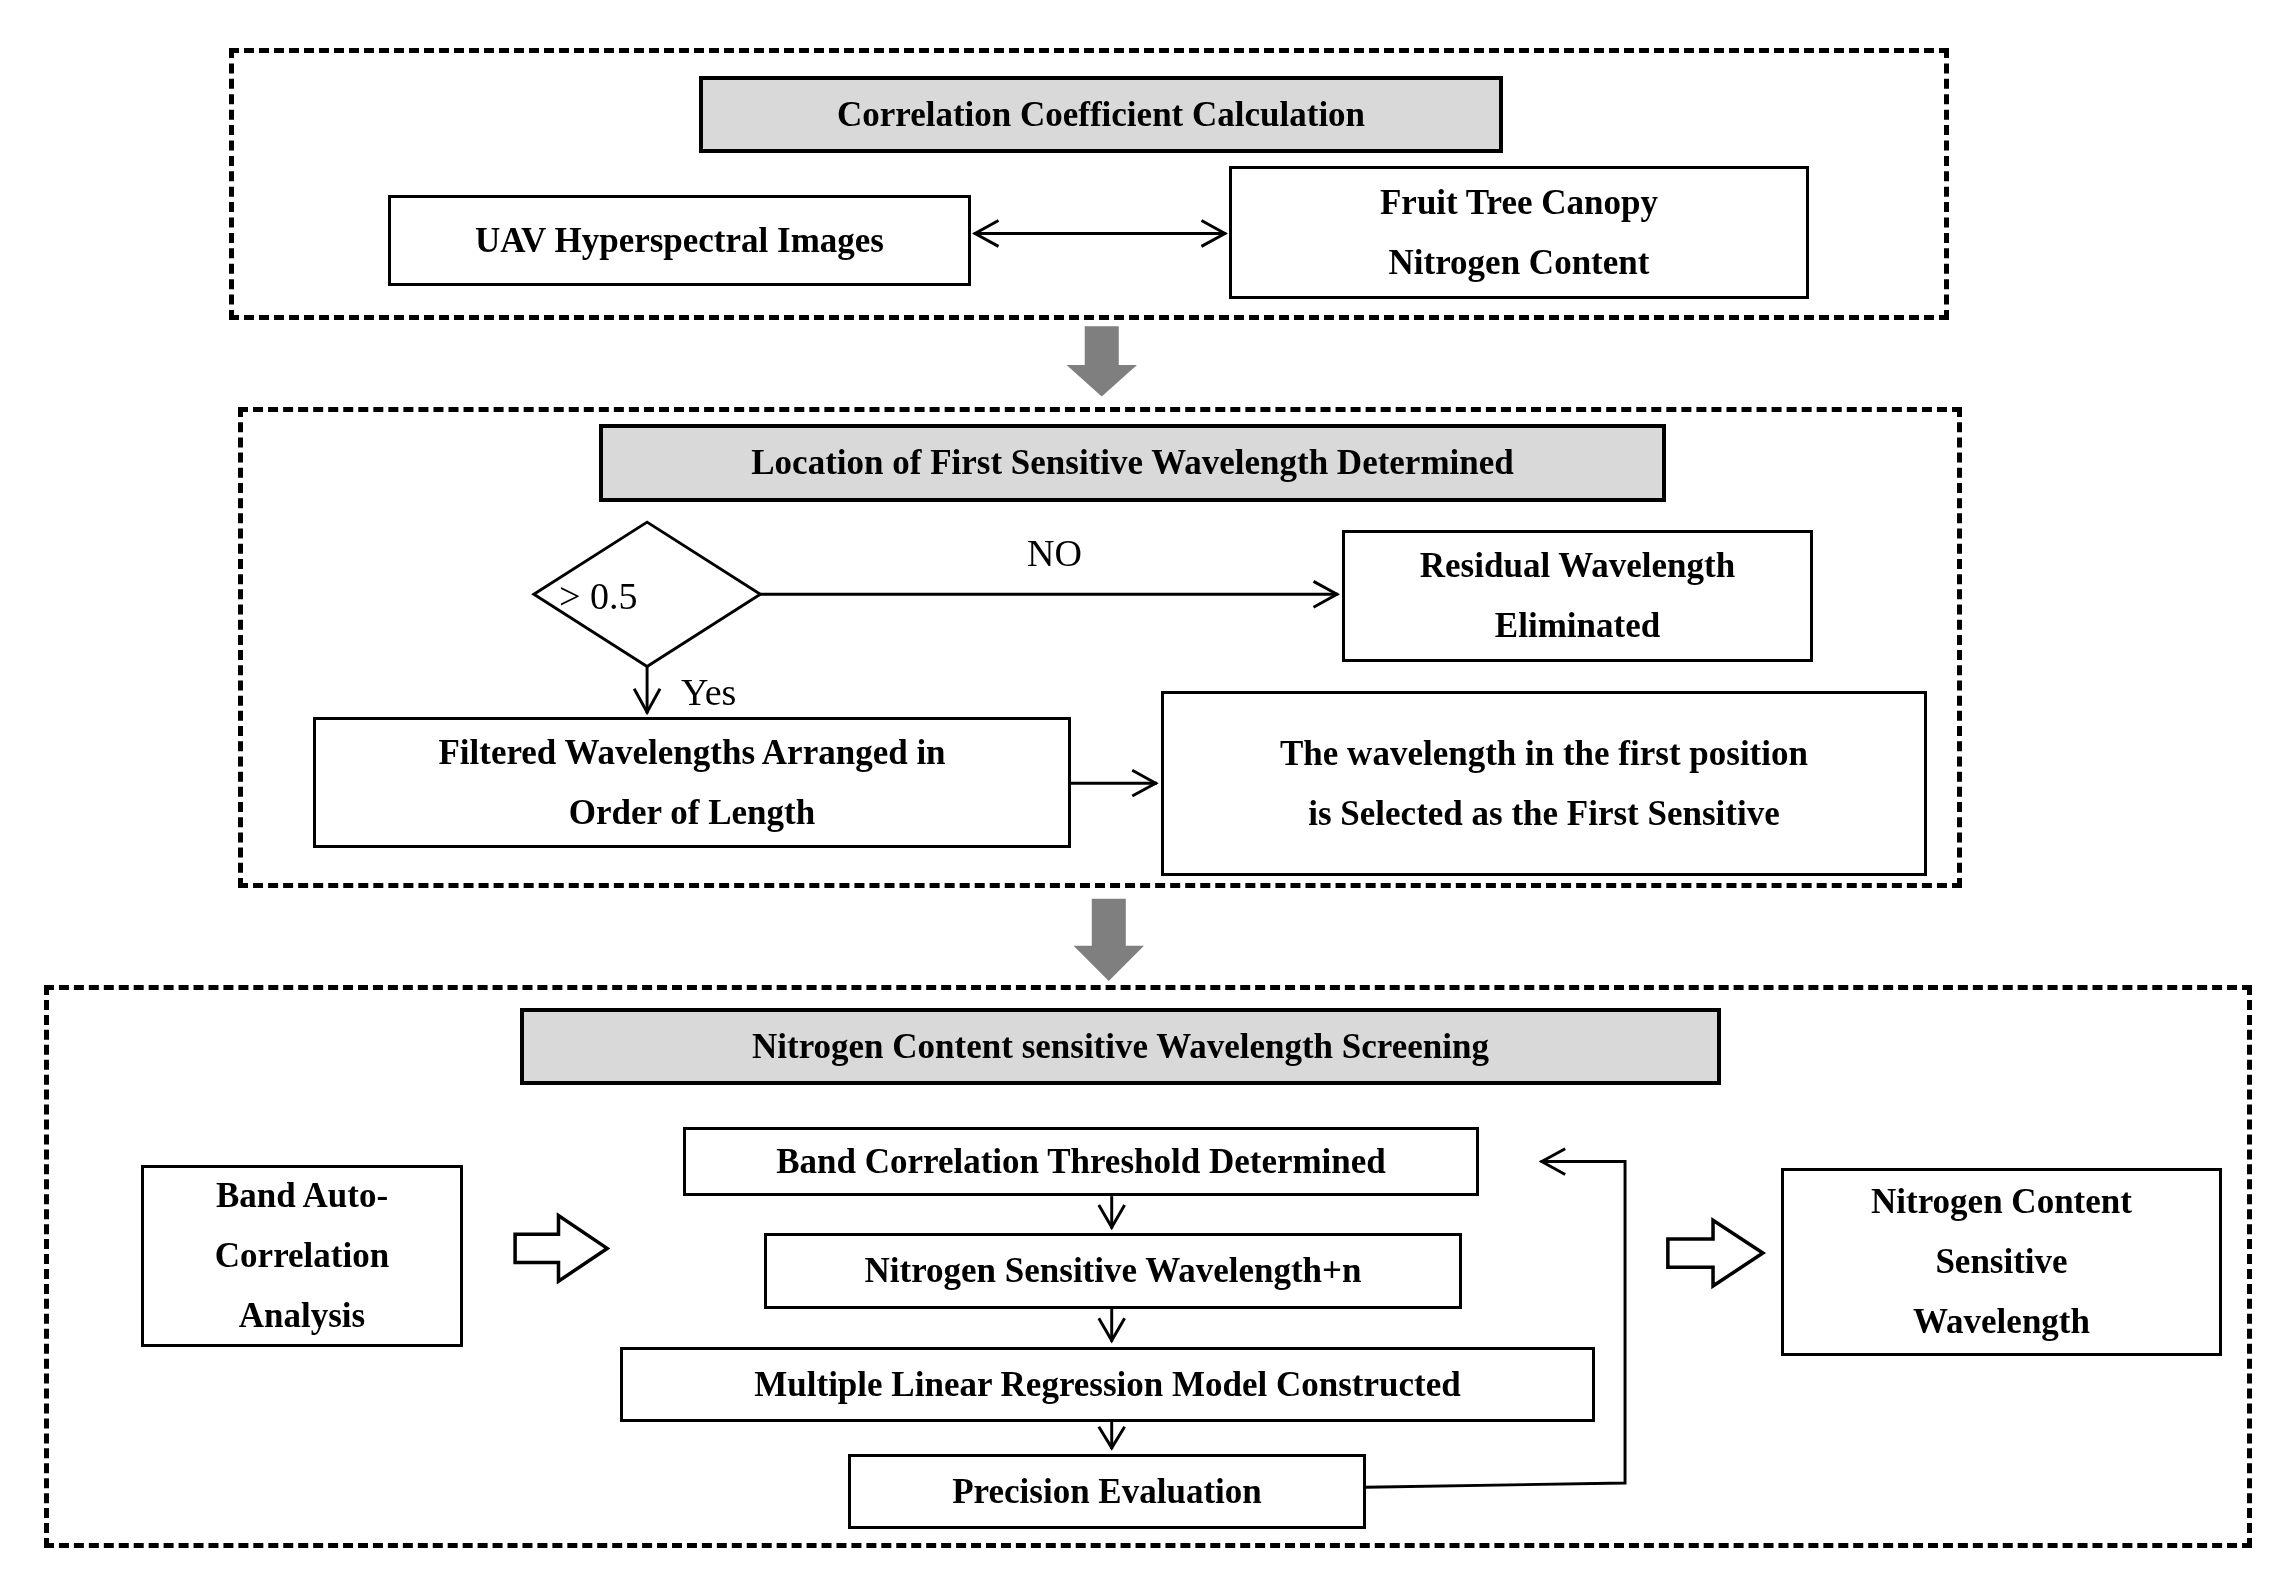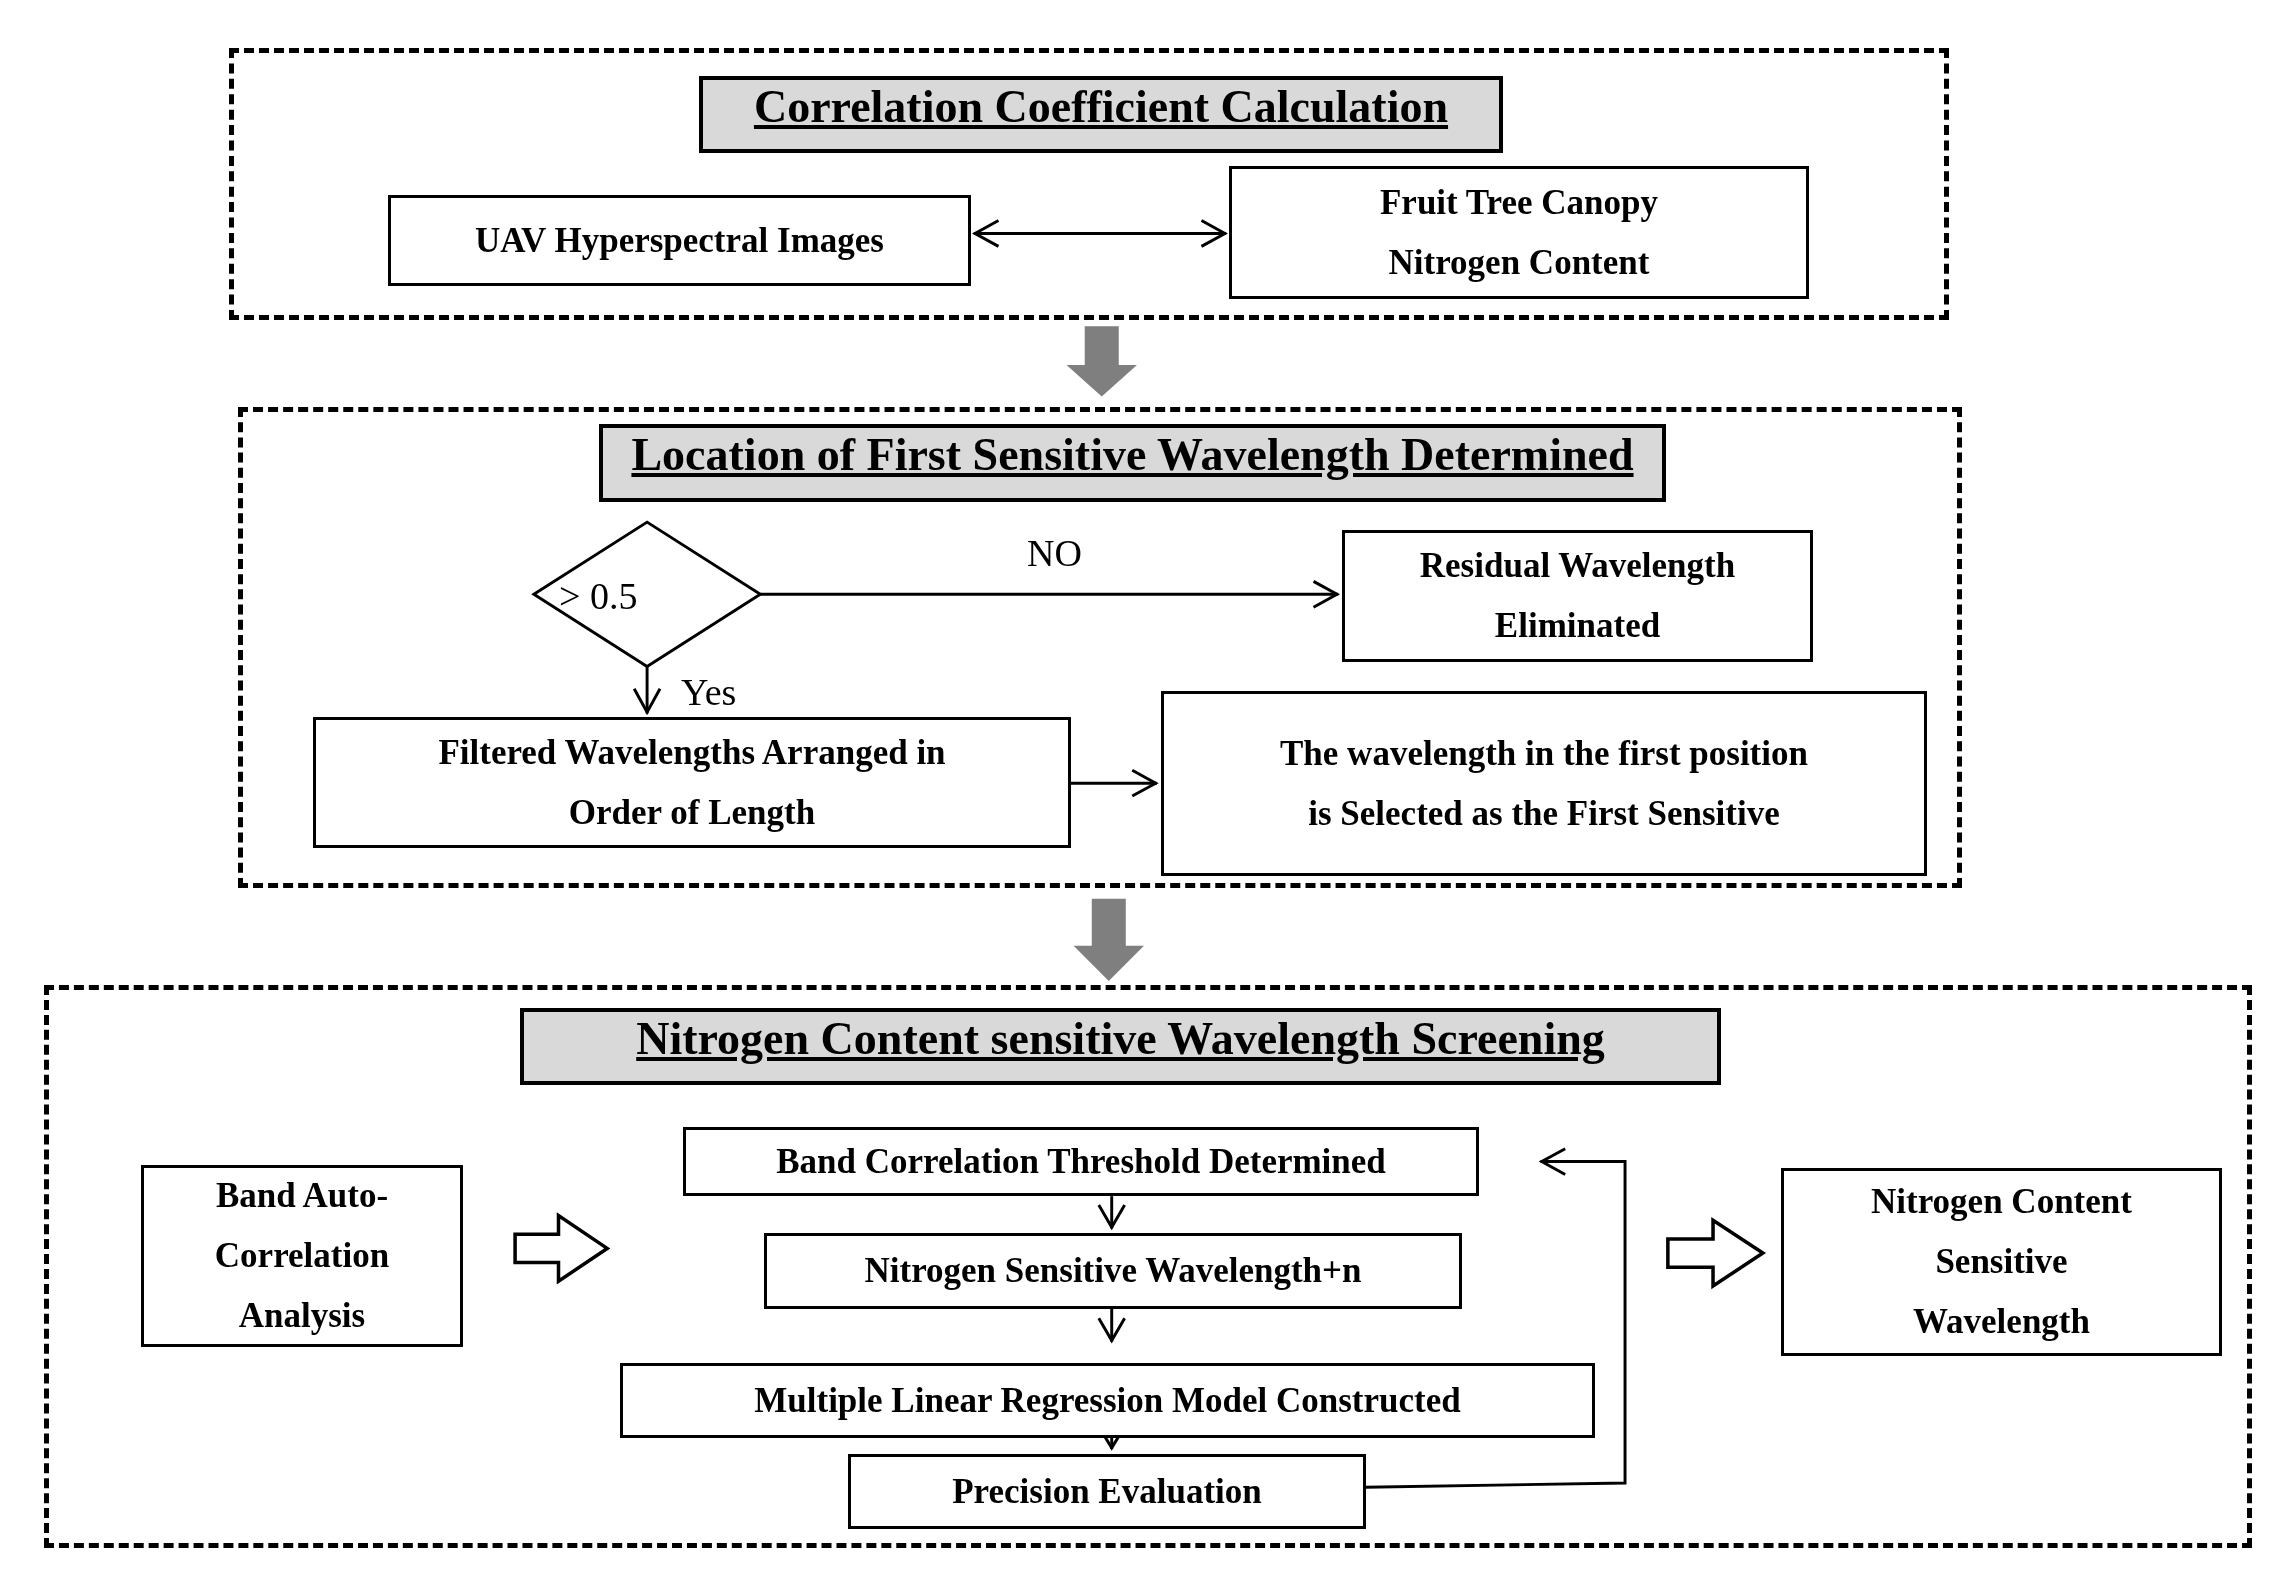--- a/index.html
+++ b/index.html
@@ -18,27 +18,27 @@
     position: absolute;
     border: 5.3px dashed var(--border, #000000);
     background: transparent;
   }
 
   .title-box {
     position: absolute;
     background: var(--title-fill, #d9d9d9);
     border: 4.1px solid var(--border, #000000);
     display: flex;
+    align-items: center;
     justify-content: center;
     font-weight: bold;
-    font-size: 46px;
+    font-size: 35px;
     color: var(--text, #000000);
     text-align: center;
     z-index: 3;
-    text-decoration: underline;
   }
 
   .node {
     position: absolute;
     background: #ffffff;
     border: 3.5px solid var(--border, #000000);
     display: flex;
     flex-direction: column;
     align-items: center;
     justify-content: center;
@@ -178,21 +178,21 @@
   </div>
 
   <div class="node" style="left:683px; top:1127px; width:796px; height:69px;">
     <span class="ln">Band Correlation Threshold Determined</span>
   </div>
 
   <div class="node" style="left:764px; top:1233px; width:698px; height:76px;">
     <span class="ln">Nitrogen Sensitive Wavelength+n</span>
   </div>
 
-  <div class="node" style="left:620px; top:1347px; width:975px; height:75px;margin-top:16px;">
+  <div class="node" style="left:620px; top:1347px; width:975px; height:75px;">
     <span class="ln">Multiple Linear Regression Model Constructed</span>
   </div>
 
   <div class="node" style="left:848px; top:1454px; width:518px; height:75px;">
     <span class="ln">Precision Evaluation</span>
   </div>
 
   <div class="node" style="left:1781px; top:1168px; width:441px; height:188px;">
     <span class="ln">Nitrogen Content</span>
     <span class="ln">Sensitive</span>

